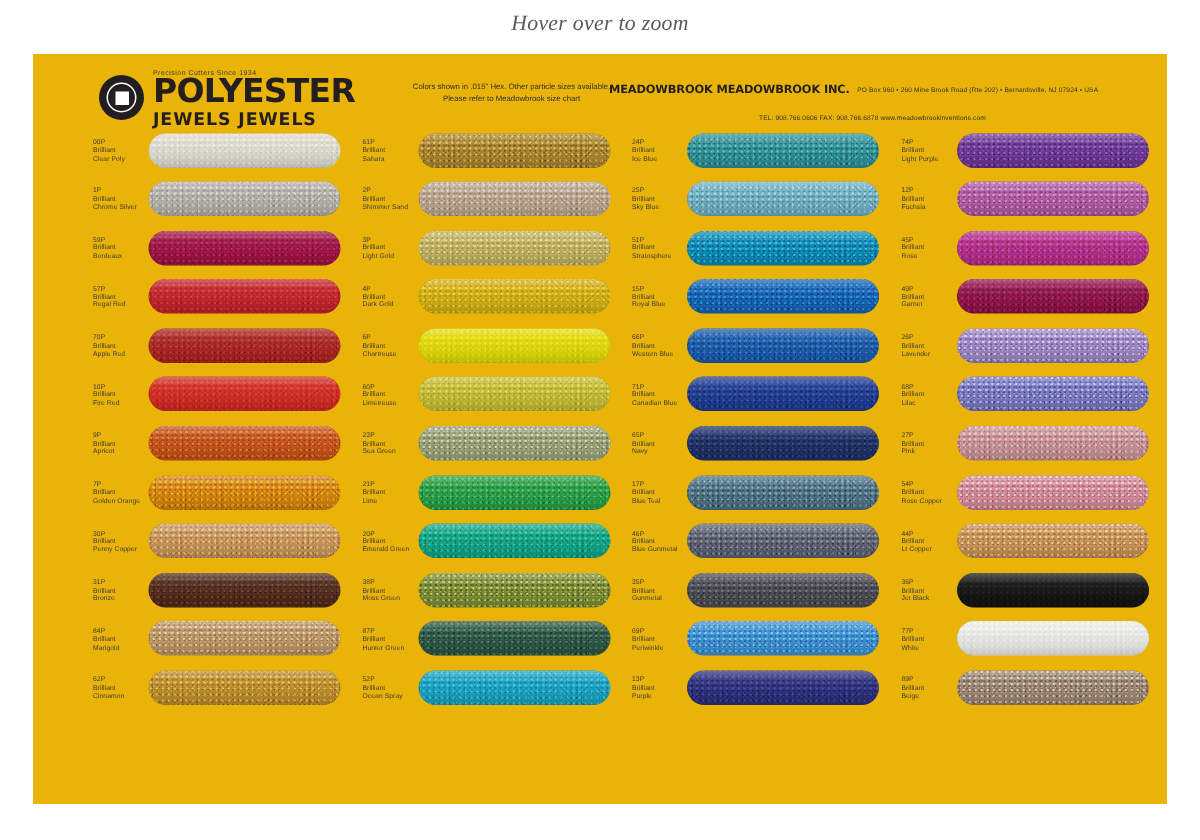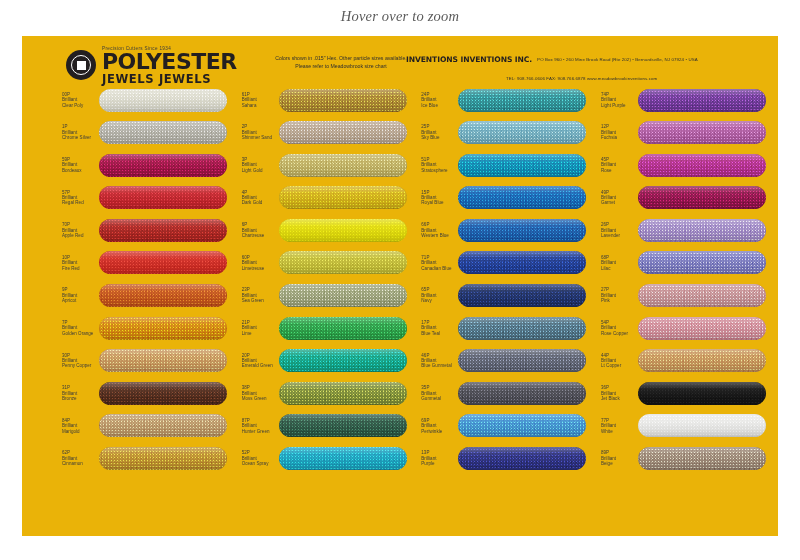--- a/index.html
+++ b/index.html
@@ -155,21 +155,21 @@
         <div id="brand-subtitle">JEWELS JEWELS</div>
       </div>
     </div>
 
     <div id="notice-block">
       <div>Colors shown in .015" Hex. Other particle sizes available.</div>
       <div>Please refer to Meadowbrook size chart</div>
     </div>
 
     <div id="maker-block">
-      <span id="maker-name">INVENTIONS INVENTIONS INC.</span><span id="maker-addr">PO Box 960 • 260 Mine Brook Road (Rte 202) • Bernardsville, NJ   07924 • USA</span>
+      <span id="maker-name">MEADOWBROOK MEADOWBROOK INC.</span><span id="maker-addr">PO Box 960 • 260 Mine Brook Road (Rte 202) • Bernardsville, NJ   07924 • USA</span>
       <div id="maker-contact">TEL: 908.766.0606   FAX: 908.766.6878   www.meadowbrookinventions.com</div>
     </div>
 
   </div>
 
   <div id="swatch-grid">
       <div class="swatch-column">
         <div class="swatch-row">
           <div class="swatch-label">
             <span class="code">00P</span>

